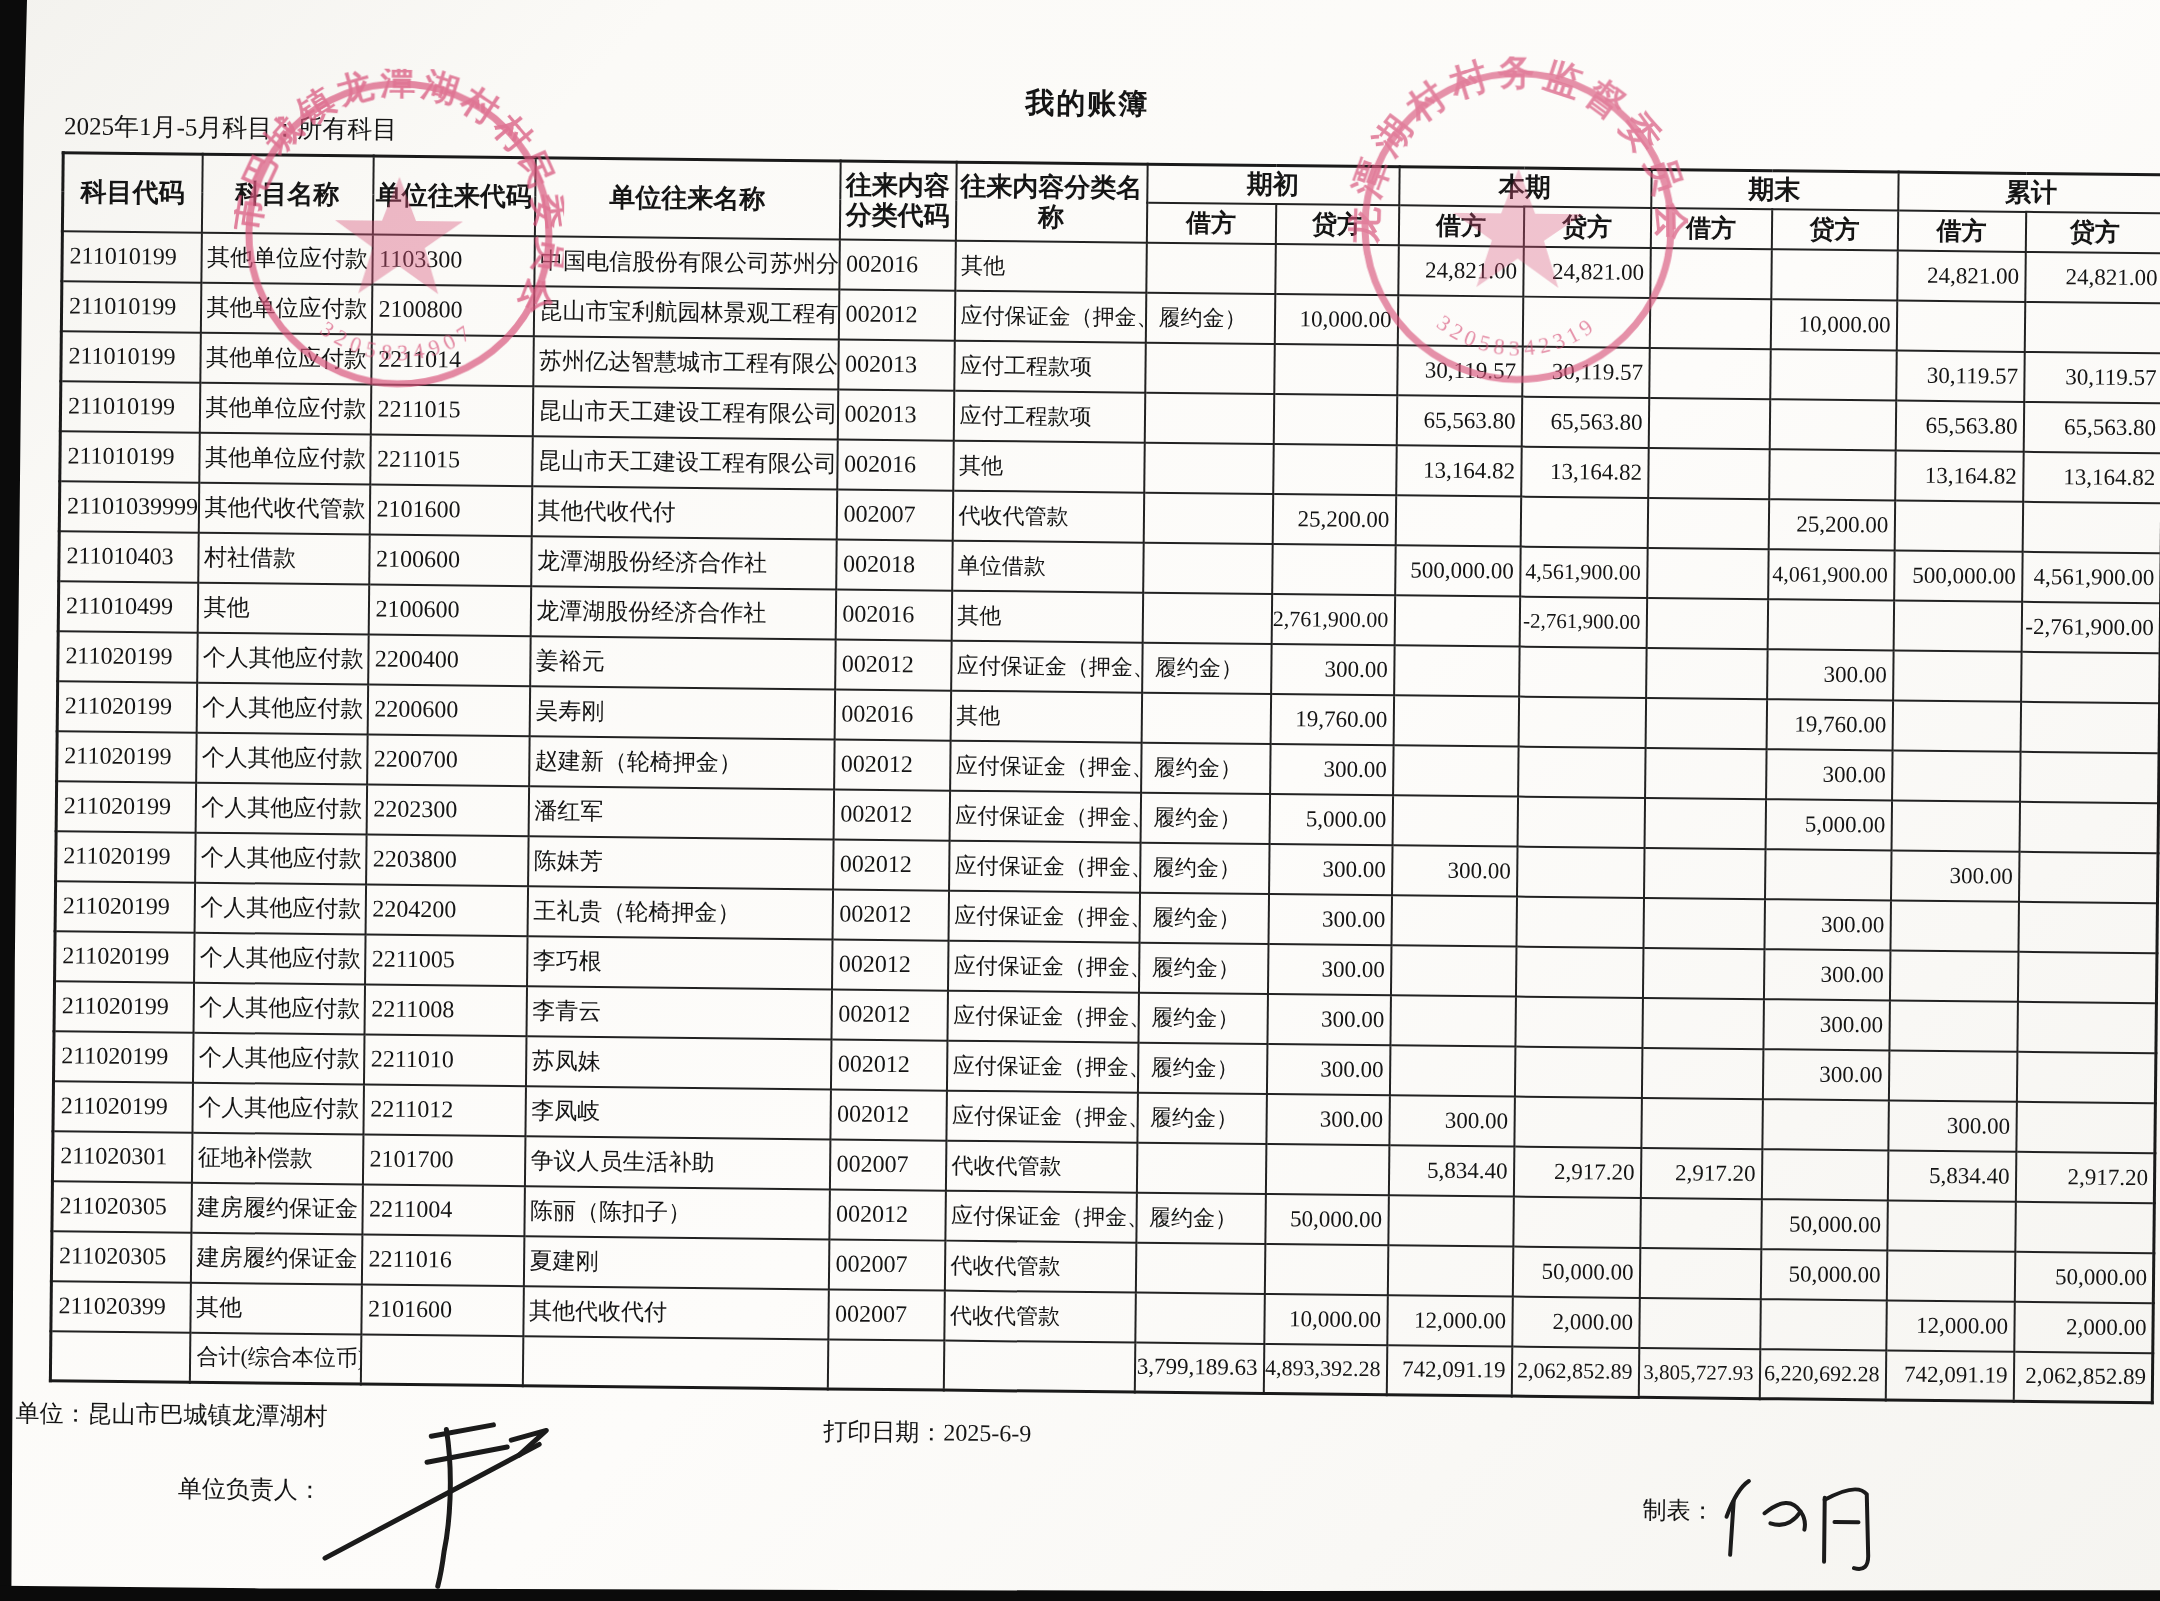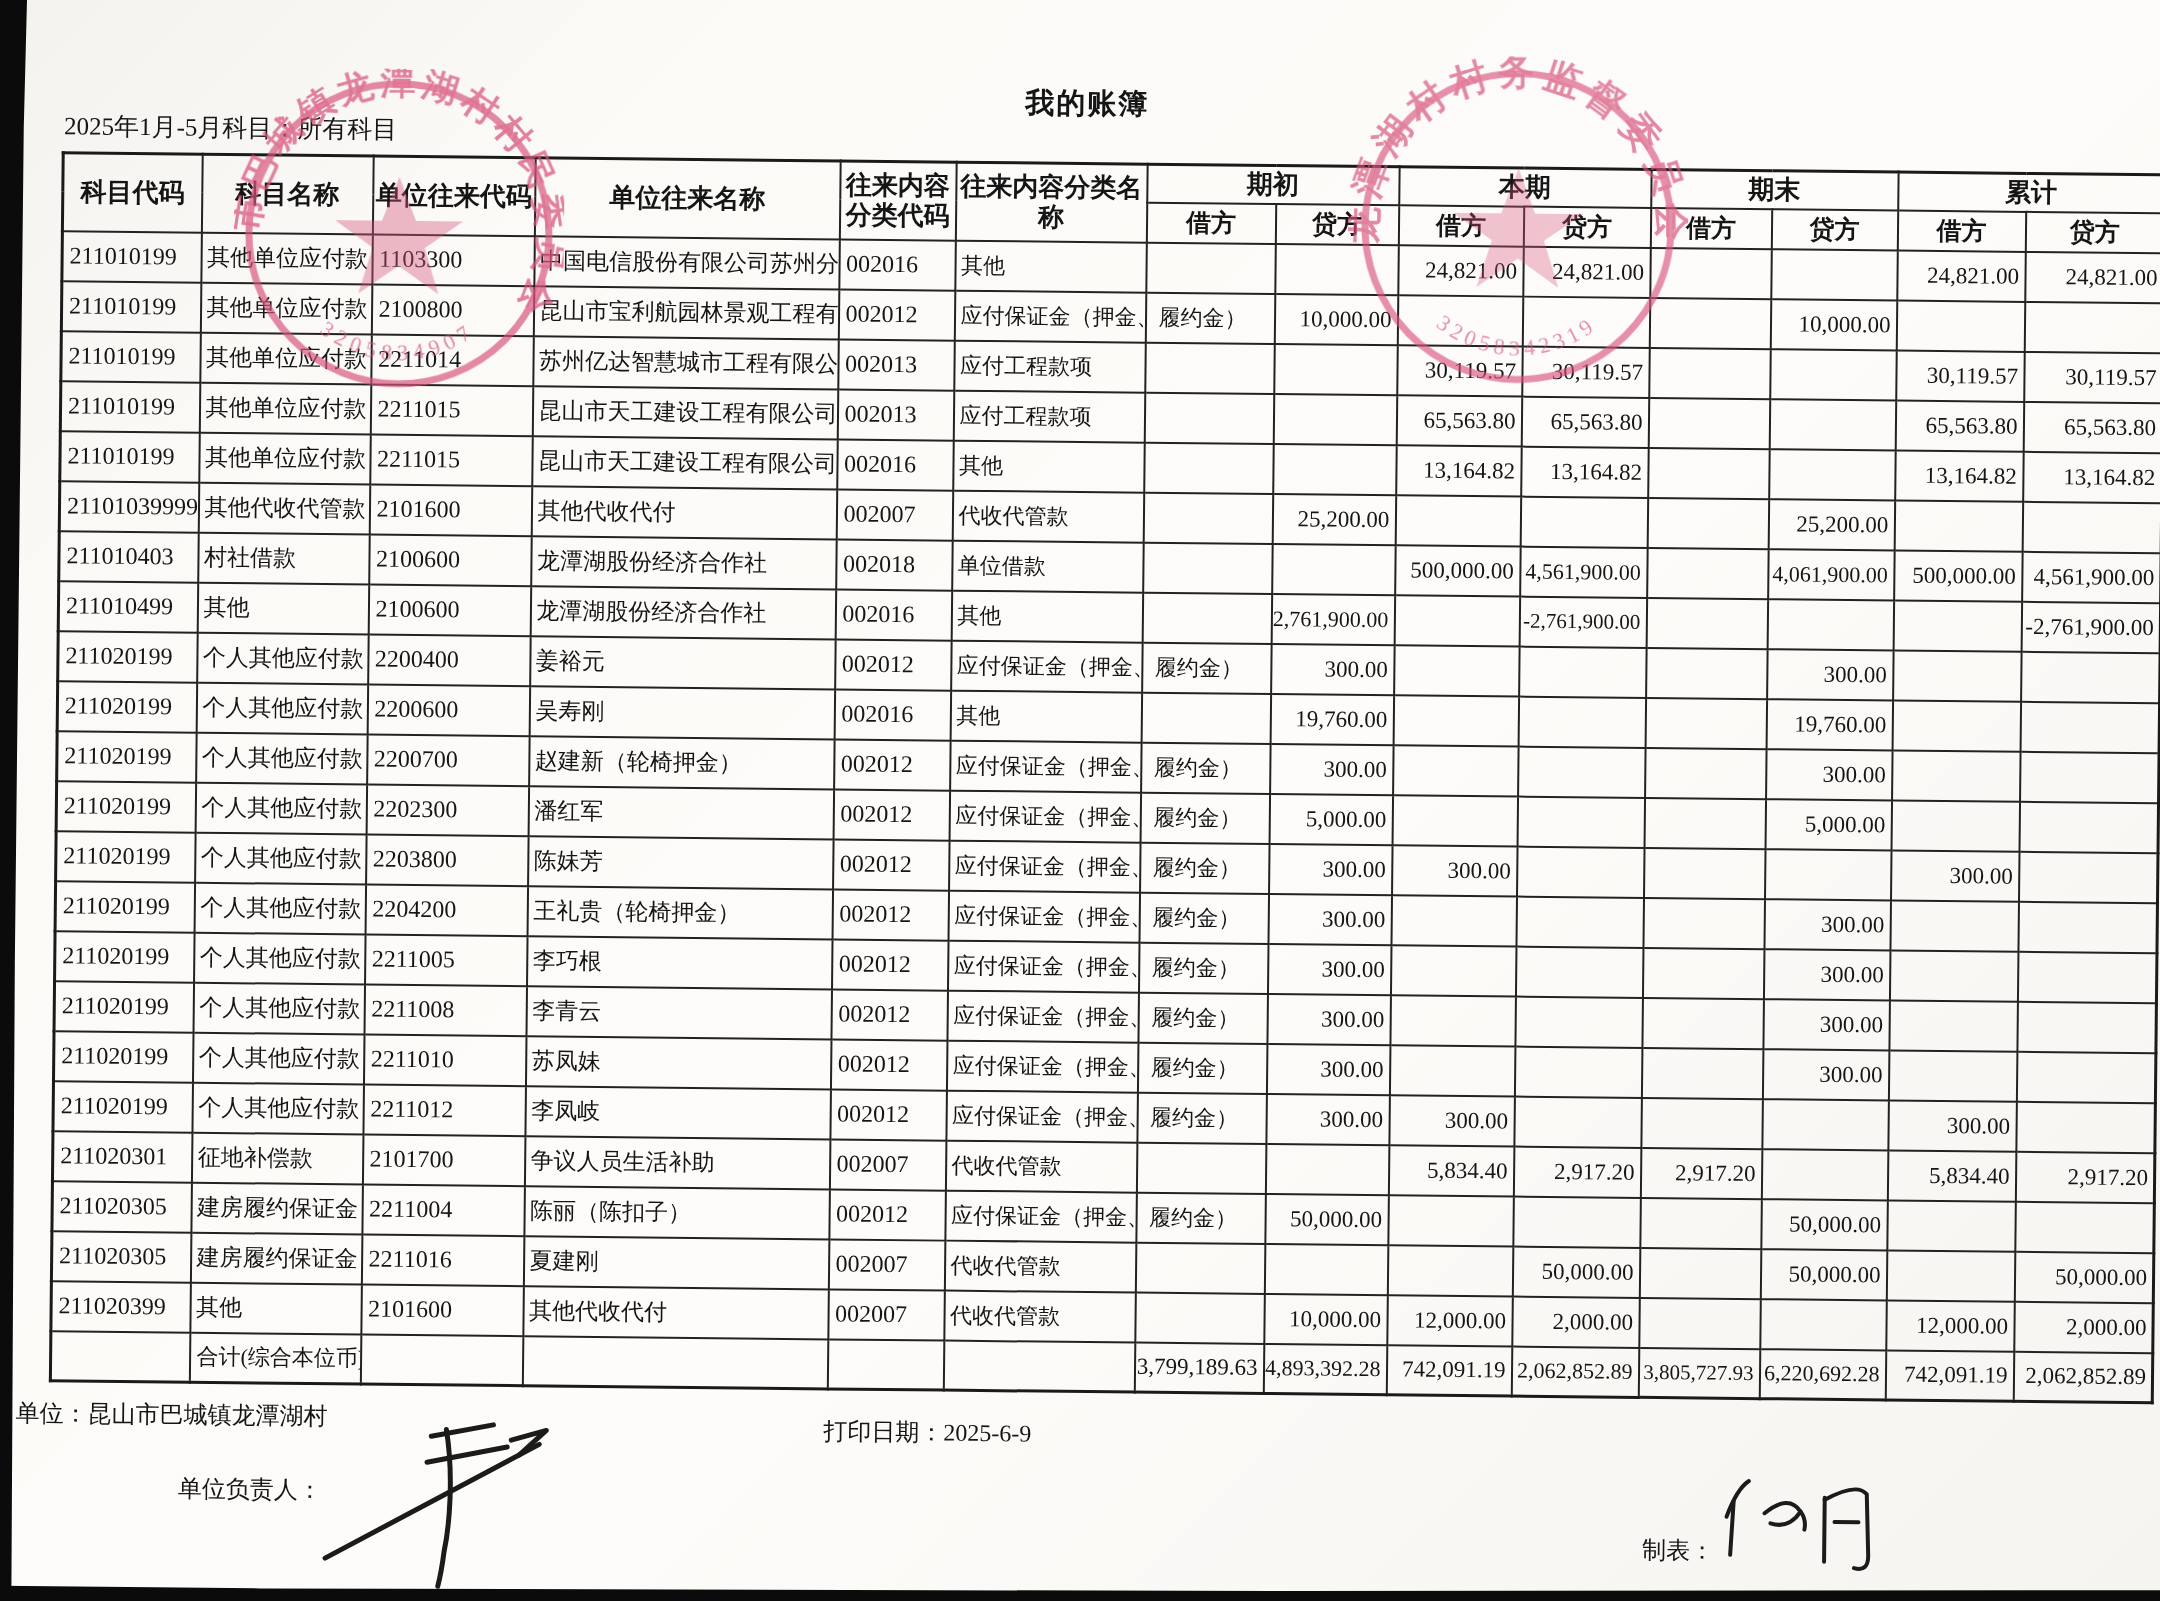--- a/index.html
+++ b/index.html
@@ -24,21 +24,21 @@
   tbody tr{height:50px;}
   td{font-size:23px;}
   td.c0,td.c2,td.c4{text-align:left;padding-left:6px;font-size:24px;white-space:nowrap;overflow:hidden;}
   td.c1,td.c3{text-align:left;padding-left:5px;font-size:23px;white-space:nowrap;overflow:hidden;}
   td.c5{text-align:left;padding-left:5px;font-size:22px;white-space:nowrap;overflow:visible;}
   td.num{text-align:right;padding-right:5px;white-space:nowrap;overflow:hidden;font-size:23px;}
   td.tlabel{text-align:left;padding-left:6px;font-size:22px;white-space:nowrap;overflow:hidden;}
   .footer-unit{position:absolute;left:22px;top:1408px;font-size:24px;}
   .footer-date{position:absolute;left:830px;top:1418px;font-size:24px;}
   .footer-resp{position:absolute;left:185px;top:1482px;font-size:24px;}
-  .footer-prep{position:absolute;left:1650px;top:1528px;font-size:24px;}
+  .footer-prep{position:absolute;left:1650px;top:1488px;font-size:24px;}
   .stamp{position:absolute;opacity:.8;filter:blur(.3px);}
   .sig{position:absolute;}
   .edge{position:absolute;background:#0b0b0b;z-index:30;}
   #edge-left{left:0;top:0;width:27px;height:1601px;
     clip-path:polygon(0 0,100% 0,88% 8%,55% 60%,42% 100%,0 100%);}
   #edge-bottom{left:0;top:1583px;width:2160px;height:18px;
     clip-path:polygon(0 15%,12% 30%,60% 45%,100% 40%,100% 100%,0 100%);}
 </style>
 </head>
 <body>

